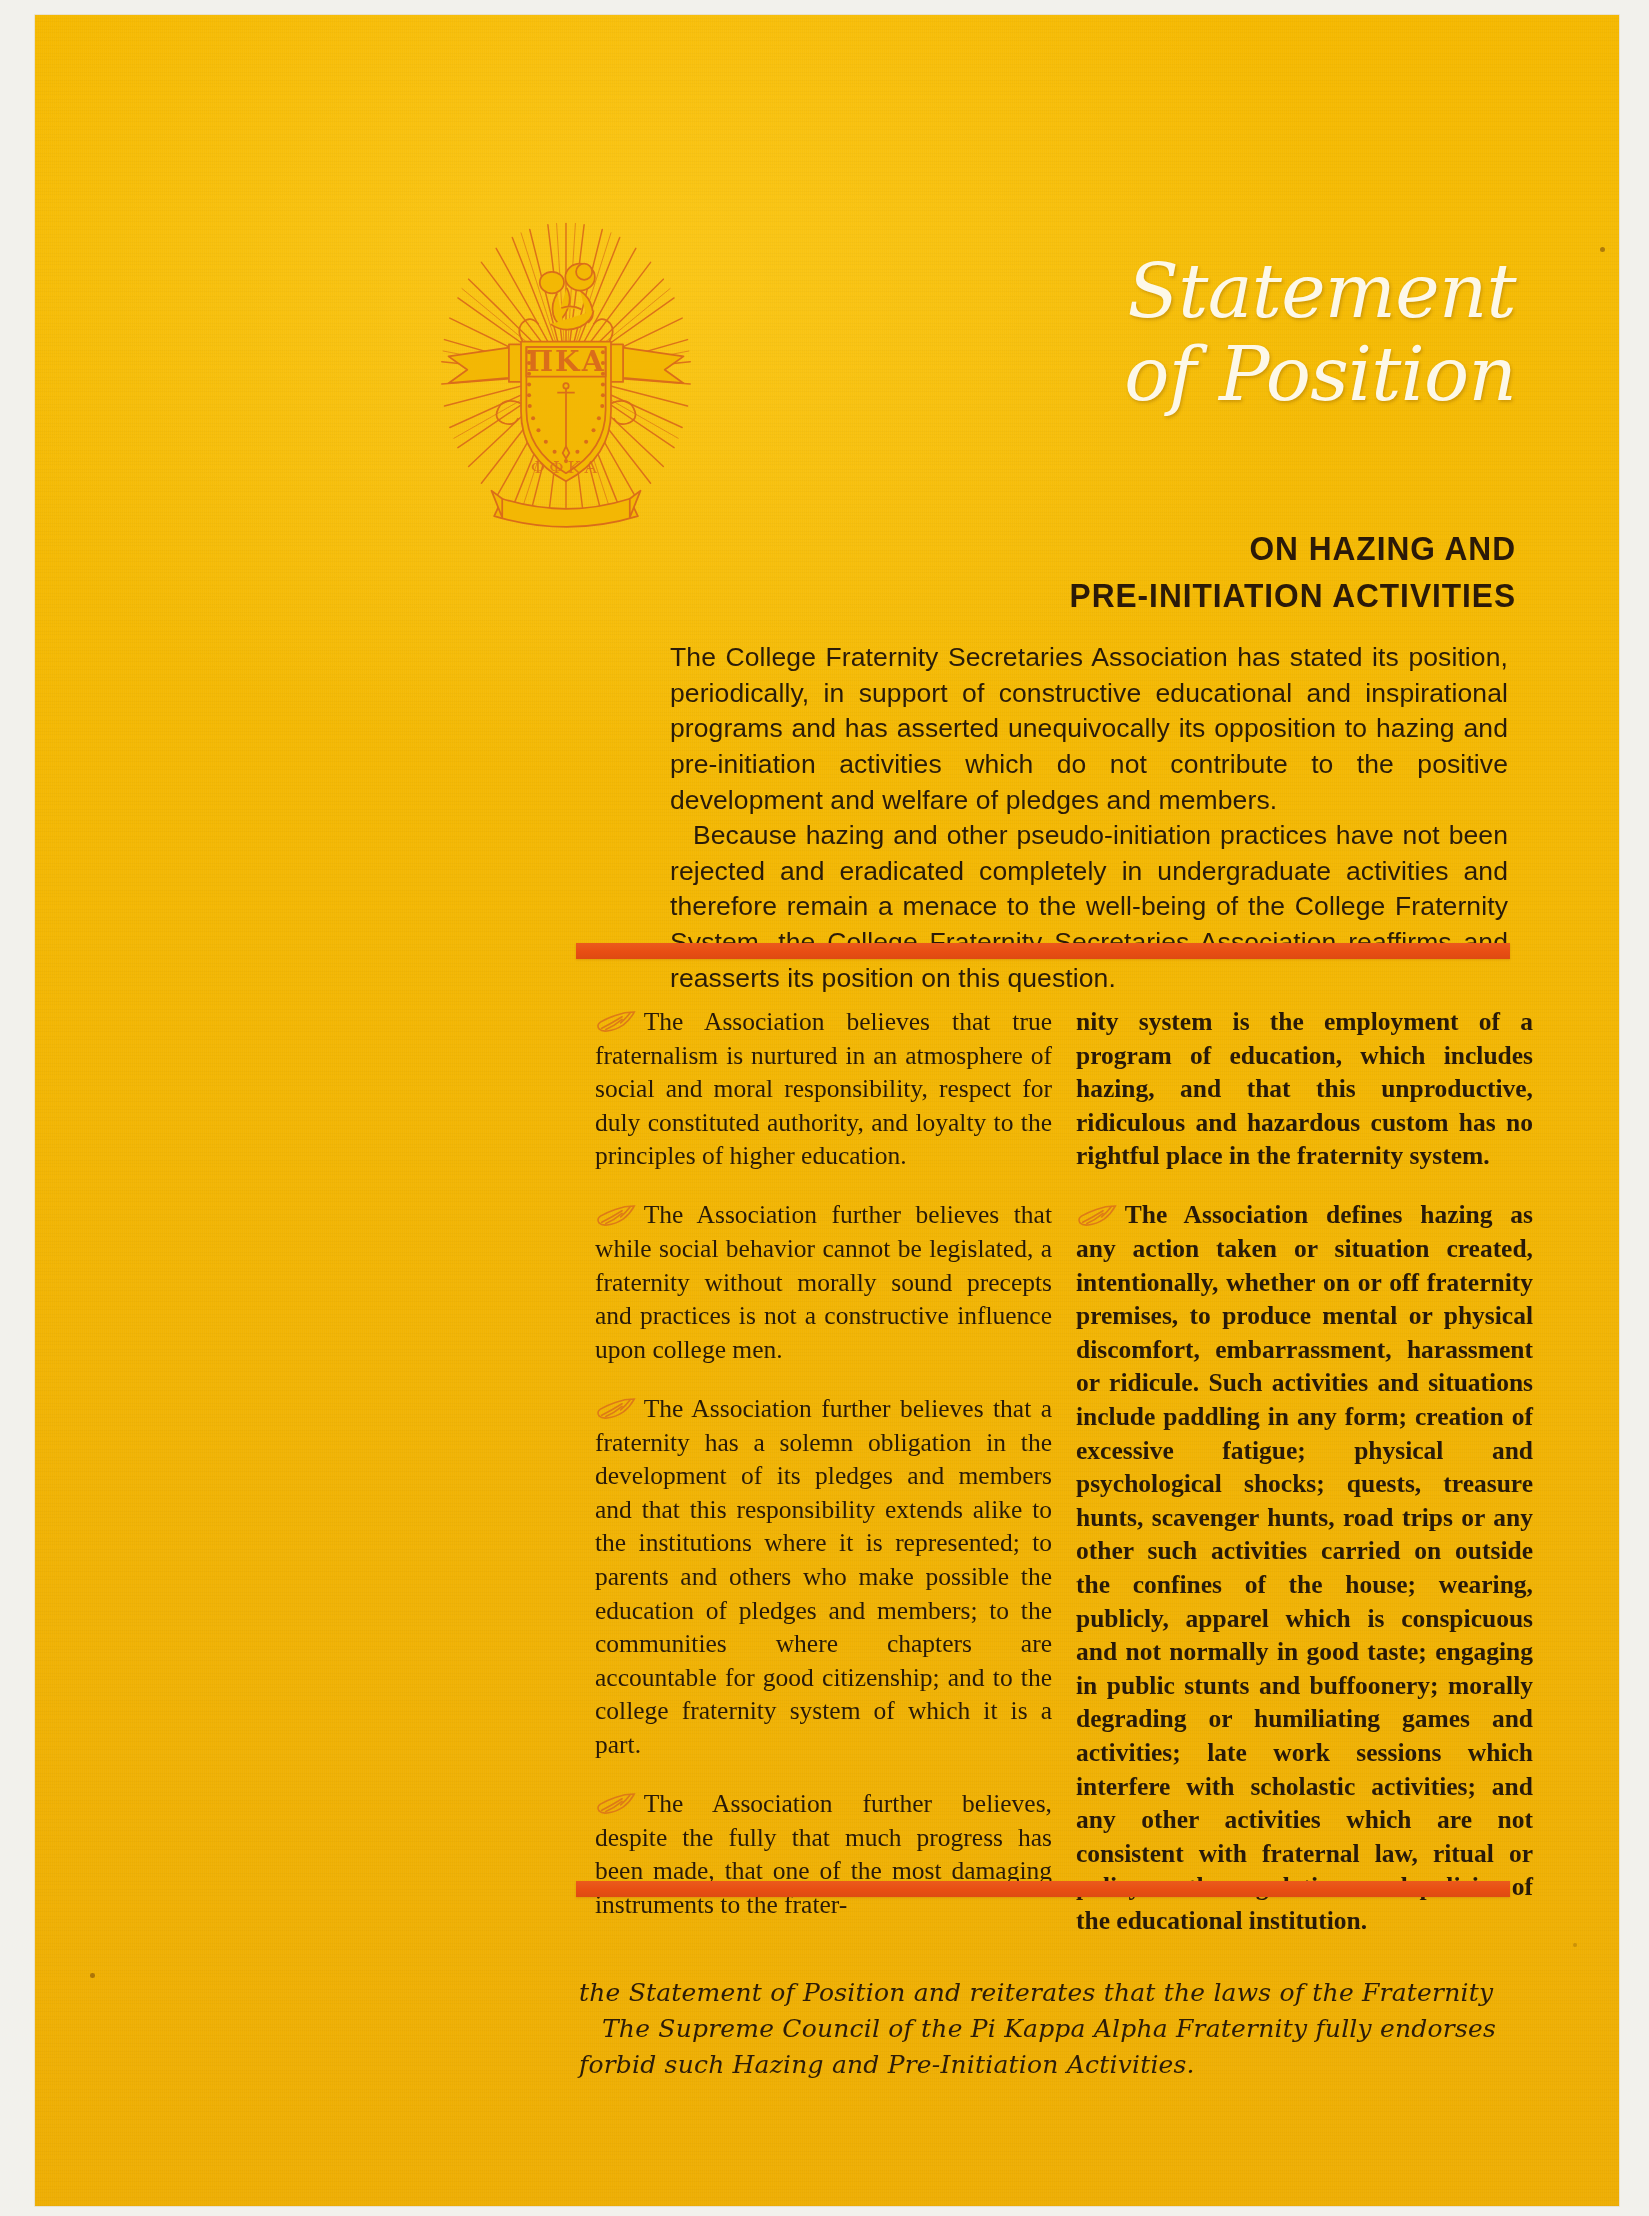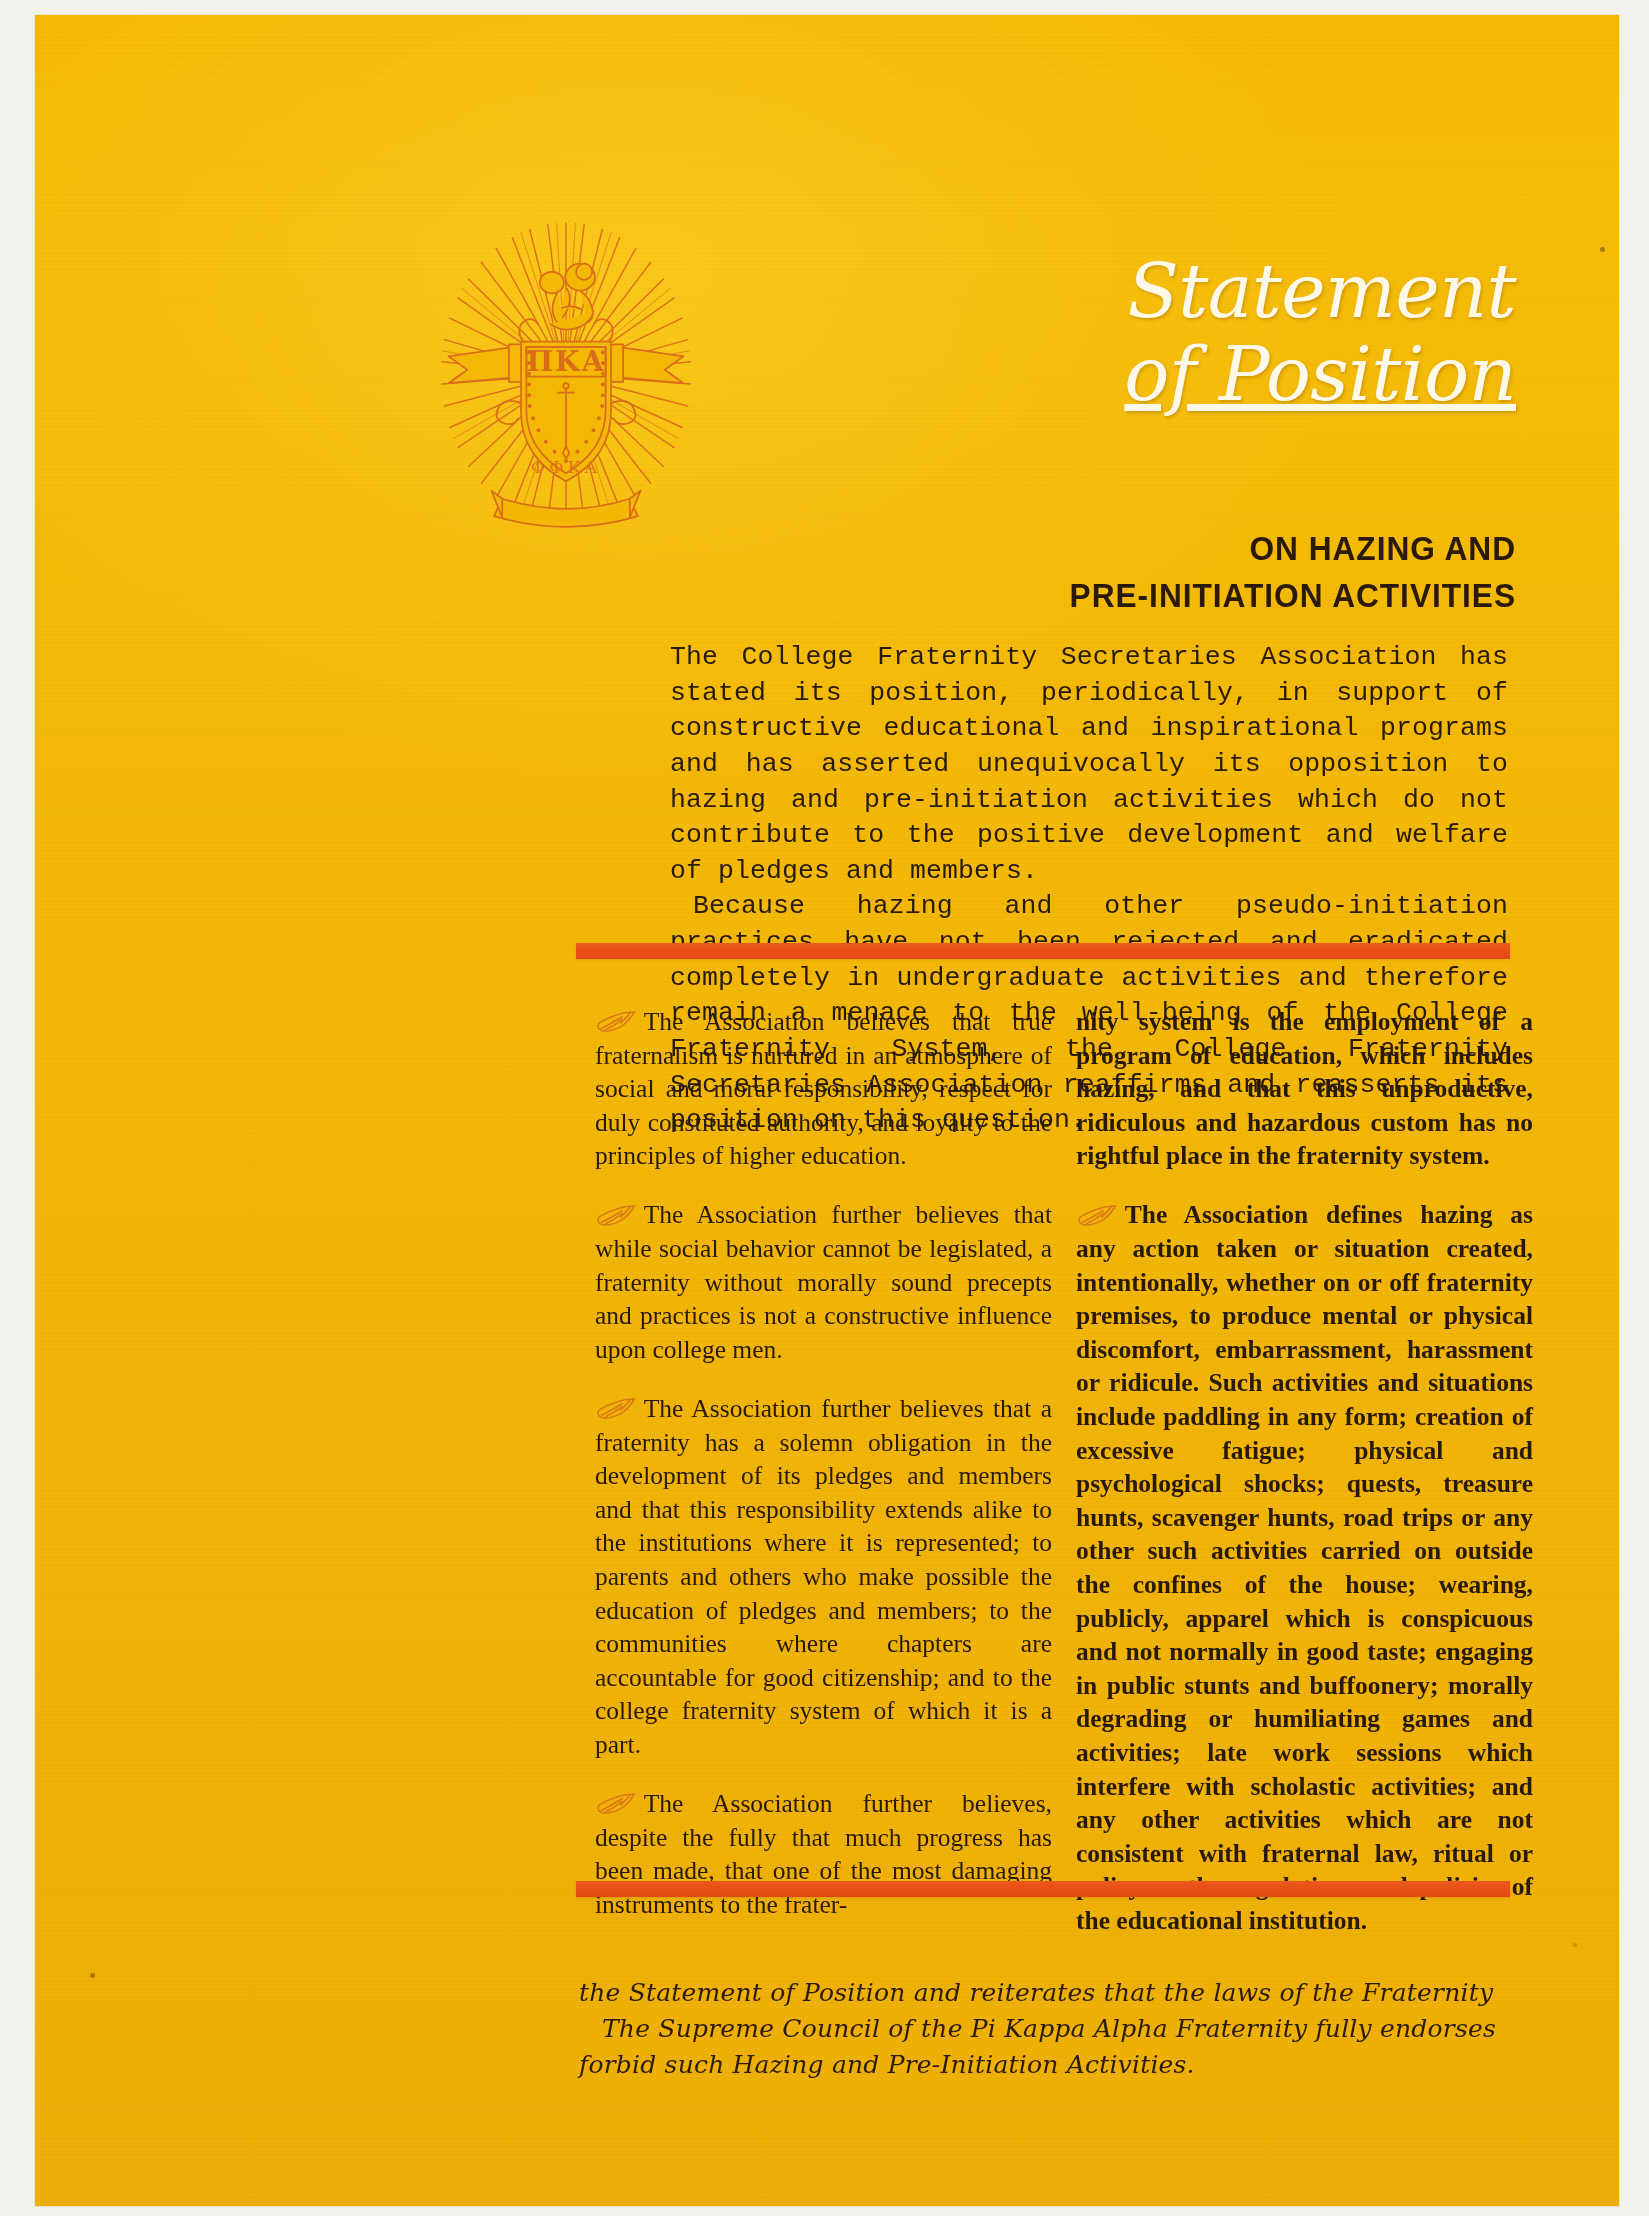--- a/index.html
+++ b/index.html
@@ -81,21 +81,20 @@
     color: #fdf8e8;
     font-size: 75px;
     line-height: 1.02;
     letter-spacing: -0.7px;
     text-shadow: 1.3px 2px 3.4px rgba(120,70,0,0.30);
     white-space: nowrap;
   }
   .title-line.second {
     margin-top: 6.7px;
     margin-left: 39px;
-    text-decoration: underline;
   }
 
   
   .subtitle {
     position: absolute;
     left: 732px;
     top: 511px;
     width: 749px;
     text-align: right;
     font-family: "Liberation Sans", sans-serif;
@@ -110,21 +109,21 @@
 
   
   .intro {
     position: absolute;
     left: 635px;
     top: 625px;
     width: 838px;
   }
   .intro p {
     margin: 0;
-    font-family: Liberation Mono, monospace;
+    font-family: Liberation Sans, sans-serif;
     font-size: 26.5px;
     line-height: 1.345;
     color: #2a1b09;
     text-align: justify;
     text-justify: inter-word;
     letter-spacing: 0.1px;
   }
   .intro p.indent { text-indent: 23px; }
 
   

